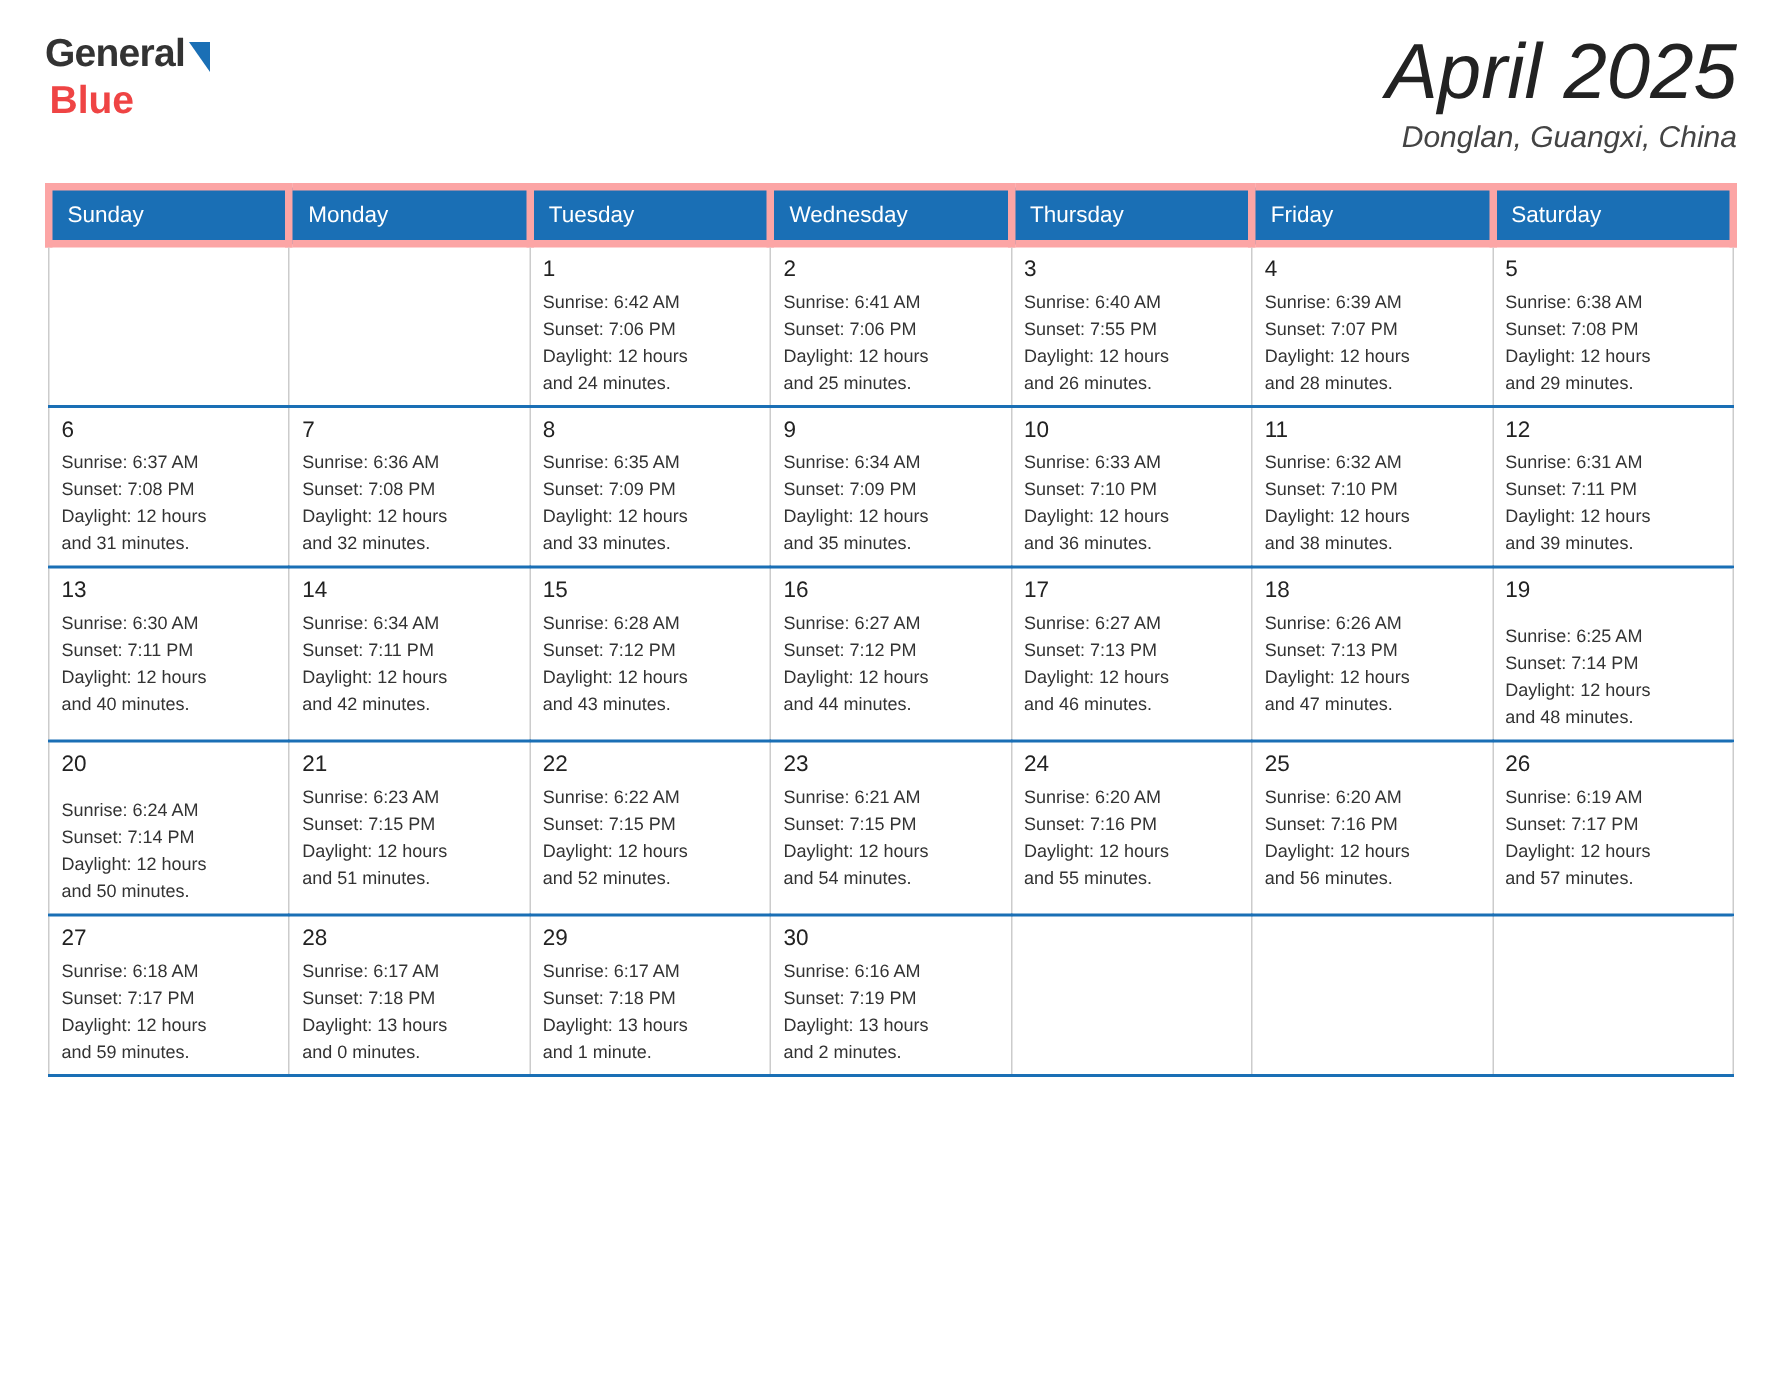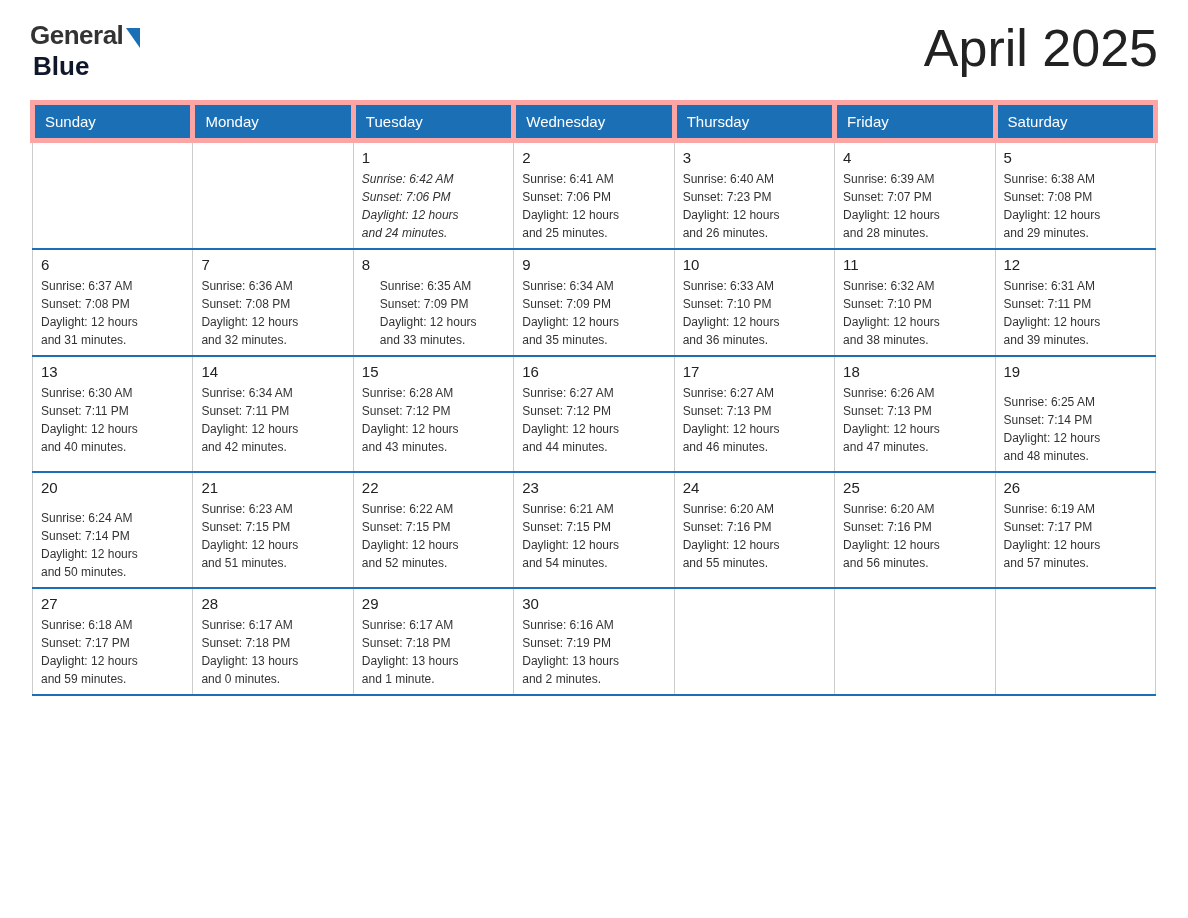--- a/index.html
+++ b/index.html
@@ -36,25 +36,26 @@
       height: 0;
       border-left: 14px solid transparent;
       border-right: 0px solid transparent;
       border-top: 20px solid #1a6fb5;
       margin-left: 3px;
       margin-top: 4px;
     }
     .logo-blue {
       font-size: 26px;
       font-weight: bold;
-      color: #0f172a;
+      color: #ef4444;
       margin-left: 3px;
     }
     .title-block {
       text-align: right;
+      font-style: italic;
     }
     .month-title {
       font-size: 52px;
       font-weight: normal;
       color: #222;
       line-height: 1.1;
     }
     .location {
       font-size: 20px;
       color: #444;
@@ -104,20 +105,21 @@
 <div class="header">
   <div class="logo">
     <div class="logo-top">
       <span class="logo-general">General</span>
       <div class="logo-triangle"></div>
     </div>
     <span class="logo-blue">Blue</span>
   </div>
   <div class="title-block">
     <div class="month-title">April 2025</div>
+    <div class="location">Donglan, Guangxi, China</div>
   </div>
 </div>
 
 <table>
   <thead>
     <tr>
     <th>Sunday</th>
         <th>Monday</th>
         <th>Tuesday</th>
         <th>Wednesday</th>
@@ -125,36 +127,36 @@
         <th>Friday</th>
         <th>Saturday</th>
       </tr>
   </thead>
   <tbody id="calendar-body">
   <tr>
         <td class="empty-cell"></td>
         <td class="empty-cell"></td>
         <td>
           <div class="day-num">1</div>
-          <div class="day-detail" style="white-space: pre-line; font-style: italic;">Sunrise: 6:42 AM
+          <div class="day-detail" style="white-space: pre-line;">Sunrise: 6:42 AM
 Sunset: 7:06 PM
 Daylight: 12 hours
 and 24 minutes.</div>
         </td>
         <td>
           <div class="day-num">2</div>
           <div class="day-detail" style="white-space: pre-line;">Sunrise: 6:41 AM
 Sunset: 7:06 PM
 Daylight: 12 hours
 and 25 minutes.</div>
         </td>
         <td>
           <div class="day-num">3</div>
           <div class="day-detail" style="white-space: pre-line;">Sunrise: 6:40 AM
-Sunset: 7:23 PM
+Sunset: 7:55 PM
 Daylight: 12 hours
 and 26 minutes.</div>
         </td>
         <td>
           <div class="day-num">4</div>
           <div class="day-detail" style="white-space: pre-line;">Sunrise: 6:39 AM
 Sunset: 7:07 PM
 Daylight: 12 hours
 and 28 minutes.</div>
         </td>
@@ -176,21 +178,21 @@
         </td>
         <td>
           <div class="day-num">7</div>
           <div class="day-detail" style="white-space: pre-line;">Sunrise: 6:36 AM
 Sunset: 7:08 PM
 Daylight: 12 hours
 and 32 minutes.</div>
         </td>
         <td>
           <div class="day-num">8</div>
-          <div class="day-detail" style="white-space: pre-line; margin-left: 18px;">Sunrise: 6:35 AM
+          <div class="day-detail" style="white-space: pre-line;">Sunrise: 6:35 AM
 Sunset: 7:09 PM
 Daylight: 12 hours
 and 33 minutes.</div>
         </td>
         <td>
           <div class="day-num">9</div>
           <div class="day-detail" style="white-space: pre-line;">Sunrise: 6:34 AM
 Sunset: 7:09 PM
 Daylight: 12 hours
 and 35 minutes.</div>

